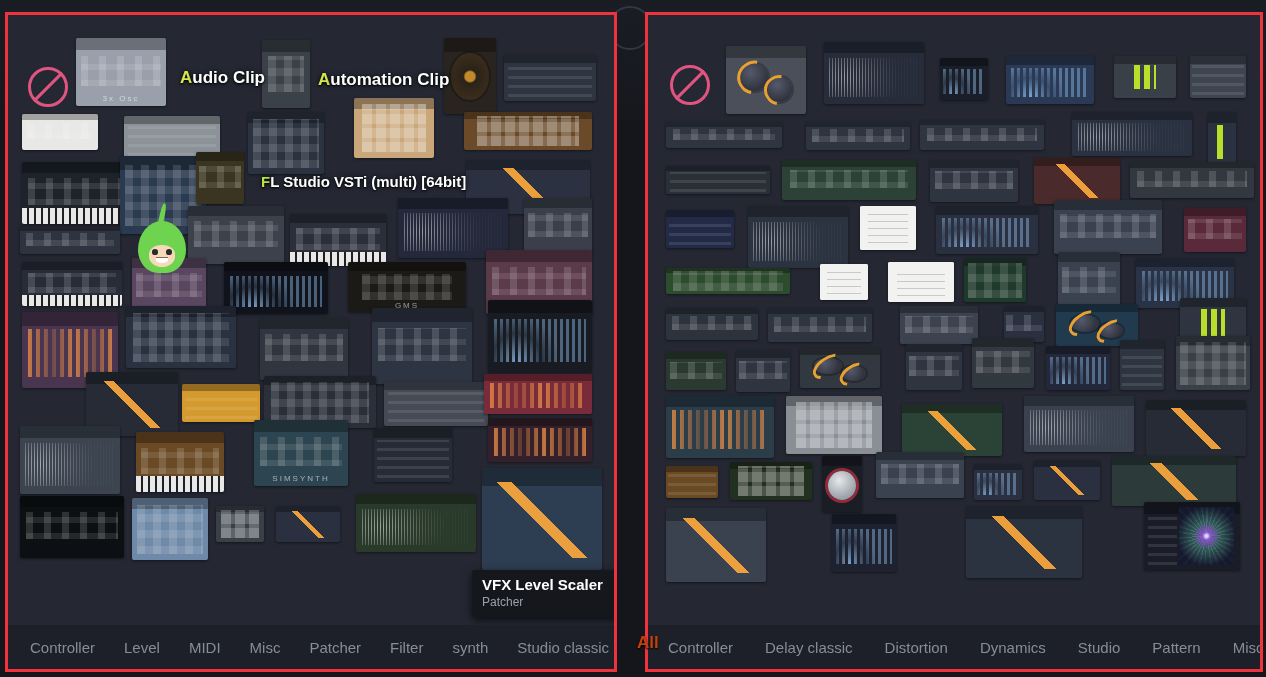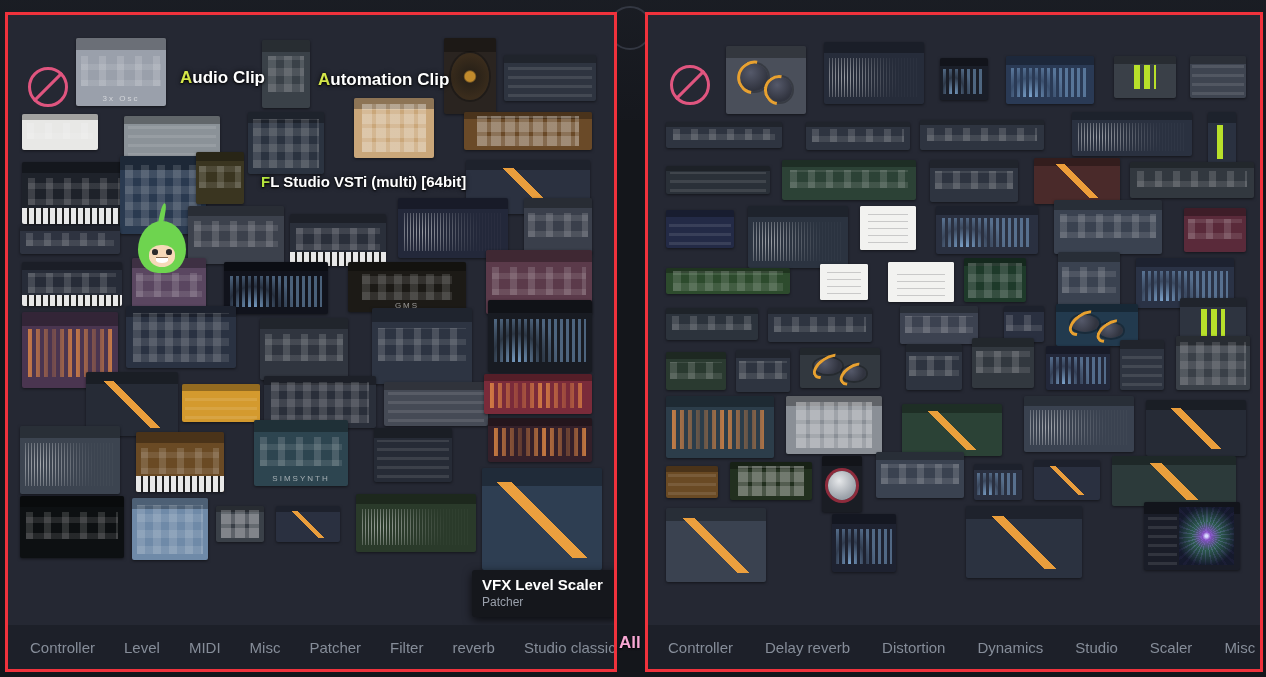--- a/index.html
+++ b/index.html
@@ -215,23 +215,23 @@
   .tabstrip .tab {
     font-size: 15px; color: #868d99; white-space: nowrap;
     font-family: "Liberation Sans", sans-serif;
     cursor: pointer;
   }
   #tabs-generators { padding-left: 22px; gap: 29px; }
   #tabs-effects    { padding-left: 20px; gap: 32px; }
 
   
   #all-label {
-    position: absolute; left: 619px; top: 633px;
+    position: absolute; left: 637px; top: 633px;
     font-family: "Liberation Sans", sans-serif;
-    font-size: 17px; font-weight: bold; color: #f9a8d4;
+    font-size: 17px; font-weight: bold; color: #c2410c;
     text-shadow: 0 1px 2px #000;
   }
 </style>
 </head>
 <body>
 
 <div id="root">
 
   <div class="bg-layer">
     <div class="bg-topbar"></div>
@@ -466,21 +466,21 @@
         <div class="t2">Patcher</div>
       </div>
 
       <div class="tabstrip" id="tabs-generators">
           <div class="tab">Controller</div>
           <div class="tab">Level</div>
           <div class="tab">MIDI</div>
           <div class="tab">Misc</div>
           <div class="tab">Patcher</div>
           <div class="tab">Filter</div>
-          <div class="tab">reverb</div>
+          <div class="tab">synth</div>
           <div class="tab">Studio classic</div>
           <div class="tab">Synth special</div>
         </div>
     </div>
   </div>
 
   <div class="panel" id="panel-effects">
     <div class="panel-body">
 
       <div class="no-entry" style="left:22px; top:50px;"></div>
@@ -722,25 +722,25 @@
           </div>
           <div class="thumb" style="left: 496px; top: 487px; width: 96px; height: 68px; background: rgb(26, 29, 40);">
             <div class="hdr"></div>
             <div class="rows" style="right:66%"></div>
             <div class="plasma"></div>
           </div>
         </div>
 
       <div class="tabstrip" id="tabs-effects">
           <div class="tab">Controller</div>
-          <div class="tab">Delay reverb</div>
+          <div class="tab">Delay classic</div>
           <div class="tab">Distortion</div>
           <div class="tab">Dynamics</div>
           <div class="tab">Studio</div>
-          <div class="tab">Scaler</div>
+          <div class="tab">Pattern</div>
           <div class="tab">Misc</div>
           <div class="tab">Misc</div>
         </div>
     </div>
   </div>
 
   <div id="all-label">All</div>
 
 </div>
 

